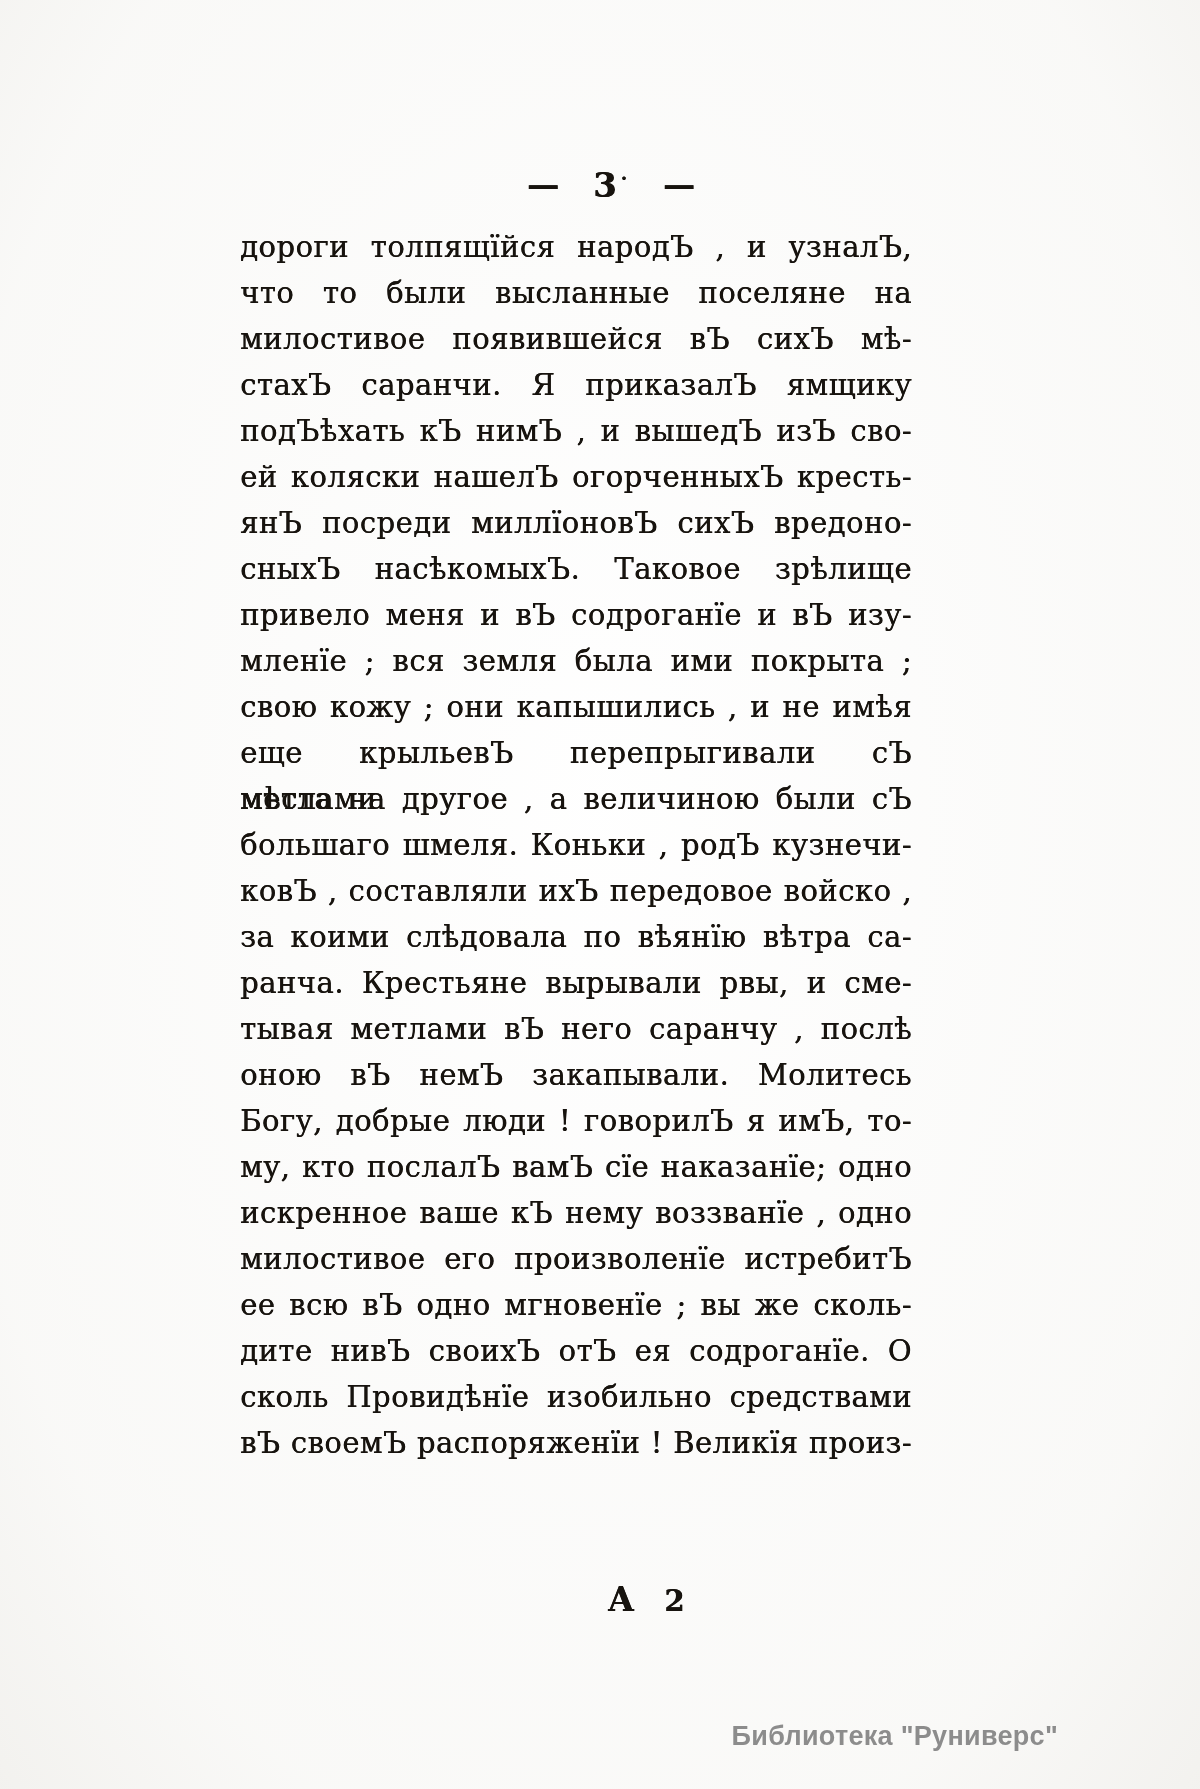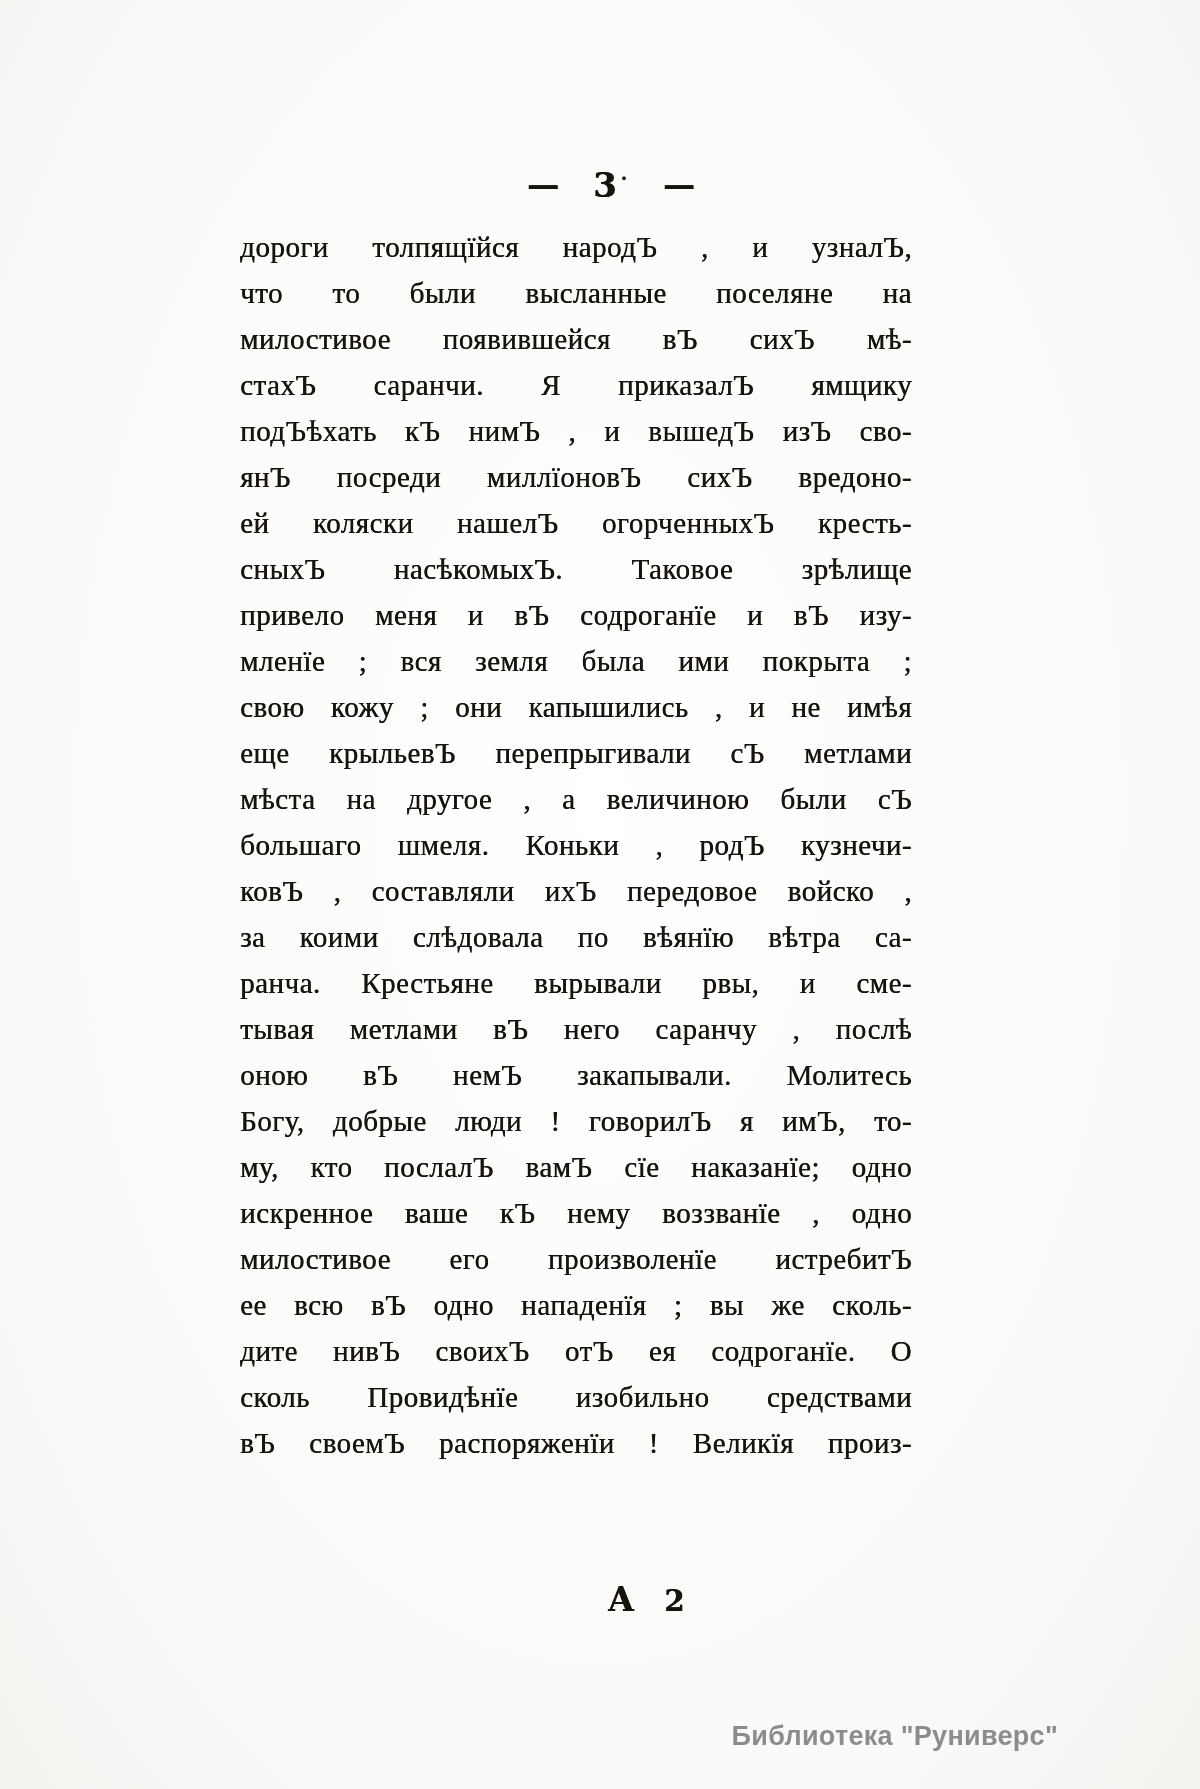--- a/index.html
+++ b/index.html
@@ -54,21 +54,20 @@
     margin-top: 2px;
   }
   .text-block {
     position: absolute;
     top: 224px;
     left: 240px;
     width: 672px;
     font-size: 29px;
     line-height: 46px;
     letter-spacing: 0.5px;
-    font-family: Liberation Serif, serif;
   }
   .line {
     height: 46px;
     text-align: justify;
     text-align-last: justify;
     white-space: nowrap0; 
   }
   .signature {
     position: absolute;
     top: 1580px;
@@ -109,39 +108,39 @@
   </span>
   <span class="dash">—</span>
 </div>
 
 <div class="text-block ink">
   <div class="line">дороги толпящїйся народЪ , и узналЪ,</div>
   <div class="line">что то были высланные поселяне на</div>
   <div class="line">милостивое появившейся вЪ сихЪ мѣ-</div>
   <div class="line">стахЪ саранчи. Я приказалЪ ямщику</div>
   <div class="line">подЪѣхать кЪ нимЪ , и вышедЪ изЪ сво-</div>
+  <div class="line">ей коляски нашелЪ огорченныхЪ кресть-</div>
   <div class="line">янЪ посреди миллїоновЪ сихЪ вредоно-</div>
-  <div class="line">ей коляски нашелЪ огорченныхЪ кресть-</div>
   <div class="line">сныхЪ насѣкомыхЪ. Таковое зрѣлище</div>
   <div class="line">привело меня и вЪ содроганїе и вЪ изу-</div>
   <div class="line">мленїе ; вся земля была ими покрыта ;</div>
   <div class="line">свою кожу ; они капышились , и не имѣя</div>
   <div class="line">еще крыльевЪ перепрыгивали сЪ метлами</div>
   <div class="line">мѣста на другое , а величиною были сЪ</div>
   <div class="line">большаго шмеля. Коньки , родЪ кузнечи-</div>
   <div class="line">ковЪ , составляли ихЪ передовое войско ,</div>
   <div class="line">за коими слѣдовала по вѣянїю вѣтра са-</div>
   <div class="line">ранча. Крестьяне вырывали рвы, и сме-</div>
   <div class="line">тывая метлами вЪ него саранчу , послѣ</div>
   <div class="line">оною вЪ немЪ закапывали. Молитесь</div>
   <div class="line">Богу, добрые люди ! говорилЪ я имЪ, то-</div>
   <div class="line">му, кто послалЪ вамЪ сїе наказанїе; одно</div>
   <div class="line">искренное ваше кЪ нему воззванїе , одно</div>
   <div class="line">милостивое его произволенїе истребитЪ</div>
-  <div class="line">ее всю вЪ одно нападенїя ; вы же сколь-</div>
+  <div class="line">ее всю вЪ одно мгновенїе ; вы же сколь-</div>
   <div class="line">дите нивЪ своихЪ отЪ ея содроганїе. О</div>
   <div class="line">сколь Провидѣнїе изобильно средствами</div>
   <div class="line">вЪ своемЪ распоряженїи ! Великїя произ-</div>
 </div>
 
 <div class="signature ink">
   <span class="sig-letter">А</span>
   <span class="sig-num">2</span>
 </div>
 

